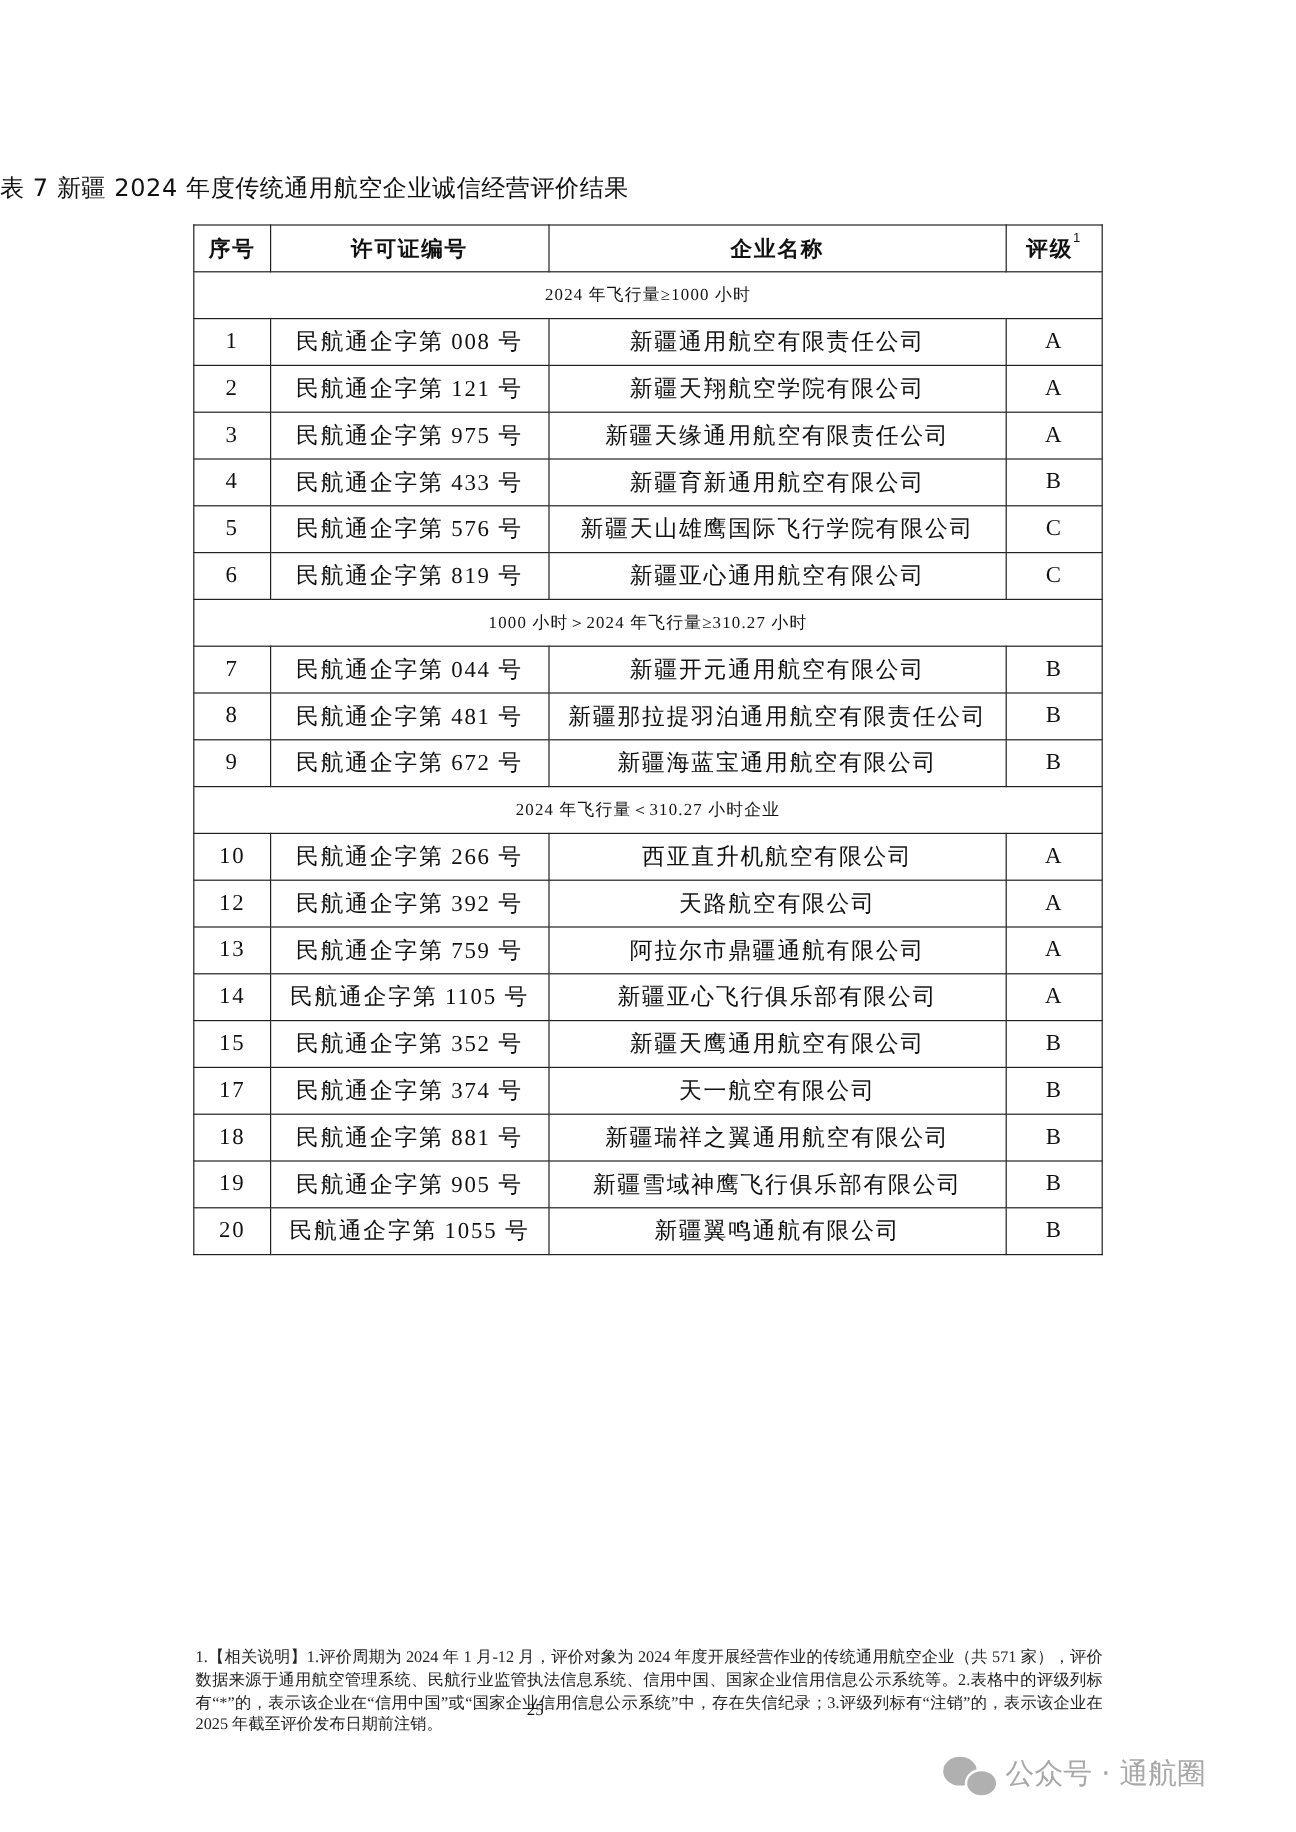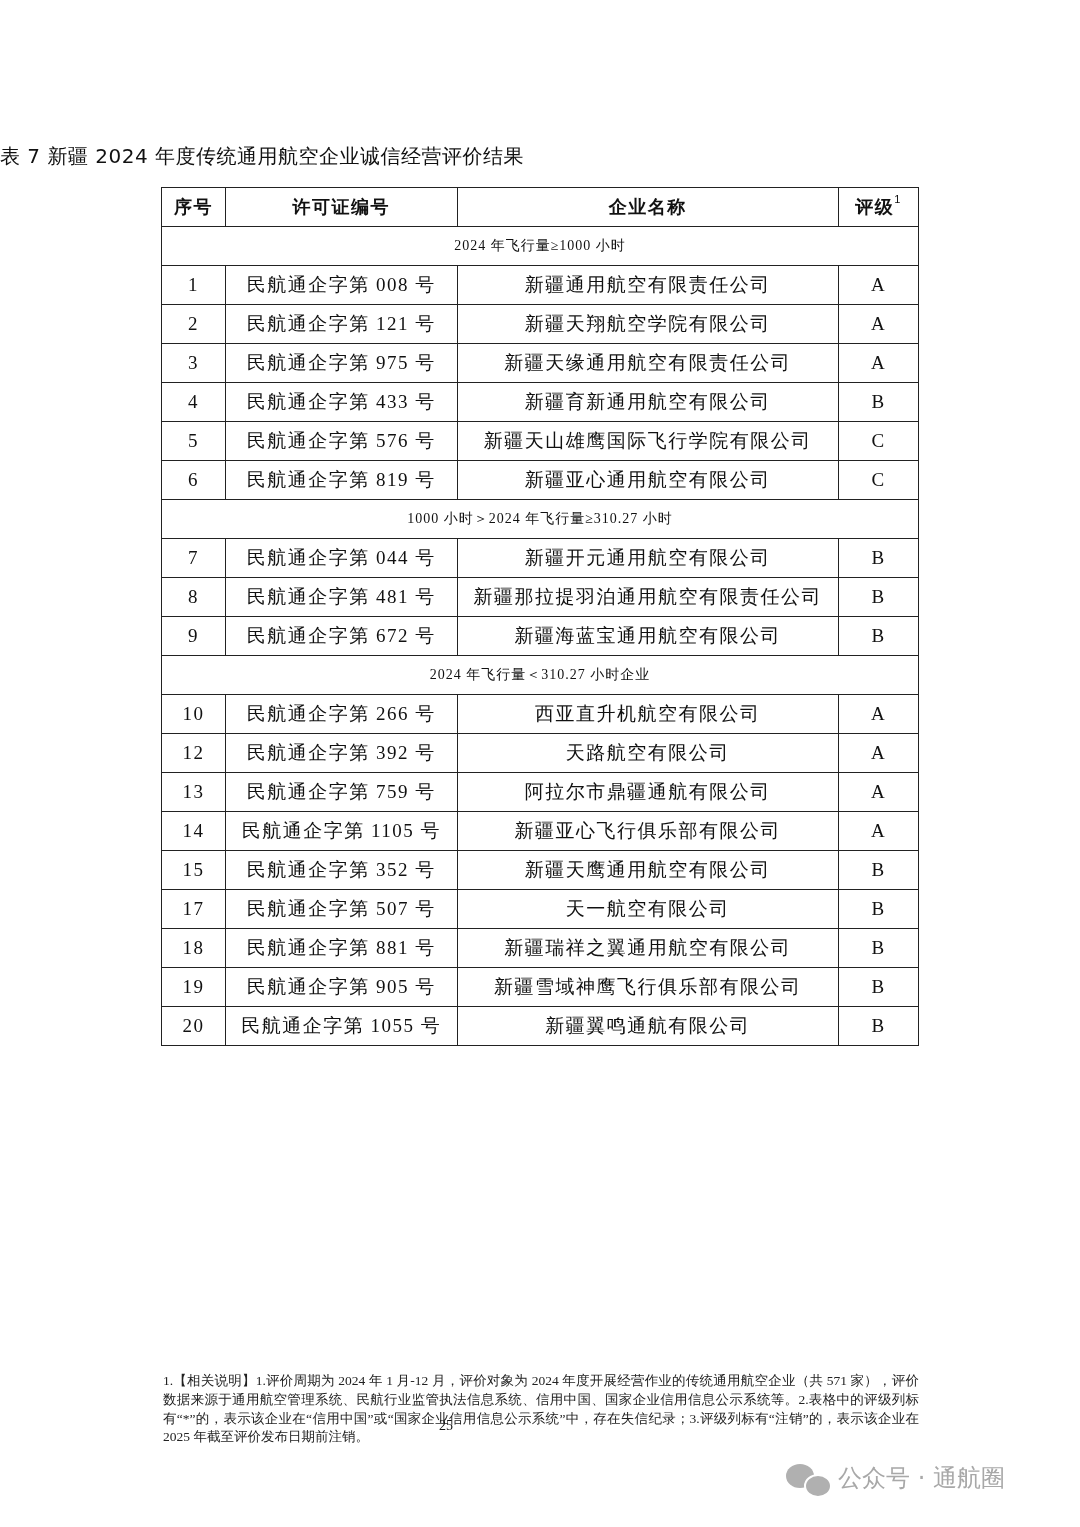--- a/index.html
+++ b/index.html
@@ -132,21 +132,21 @@
         <td>A</td>
       </tr>
       <tr>
         <td>15</td>
         <td>民航通企字第 352 号</td>
         <td>新疆天鹰通用航空有限公司</td>
         <td>B</td>
       </tr>
       <tr>
         <td>17</td>
-        <td>民航通企字第 507 号</td>
+        <td>民航通企字第 374 号</td>
         <td>天一航空有限公司</td>
         <td>B</td>
       </tr>
       <tr>
         <td>18</td>
         <td>民航通企字第 881 号</td>
         <td>新疆瑞祥之翼通用航空有限公司</td>
         <td>B</td>
       </tr>
       <tr>

